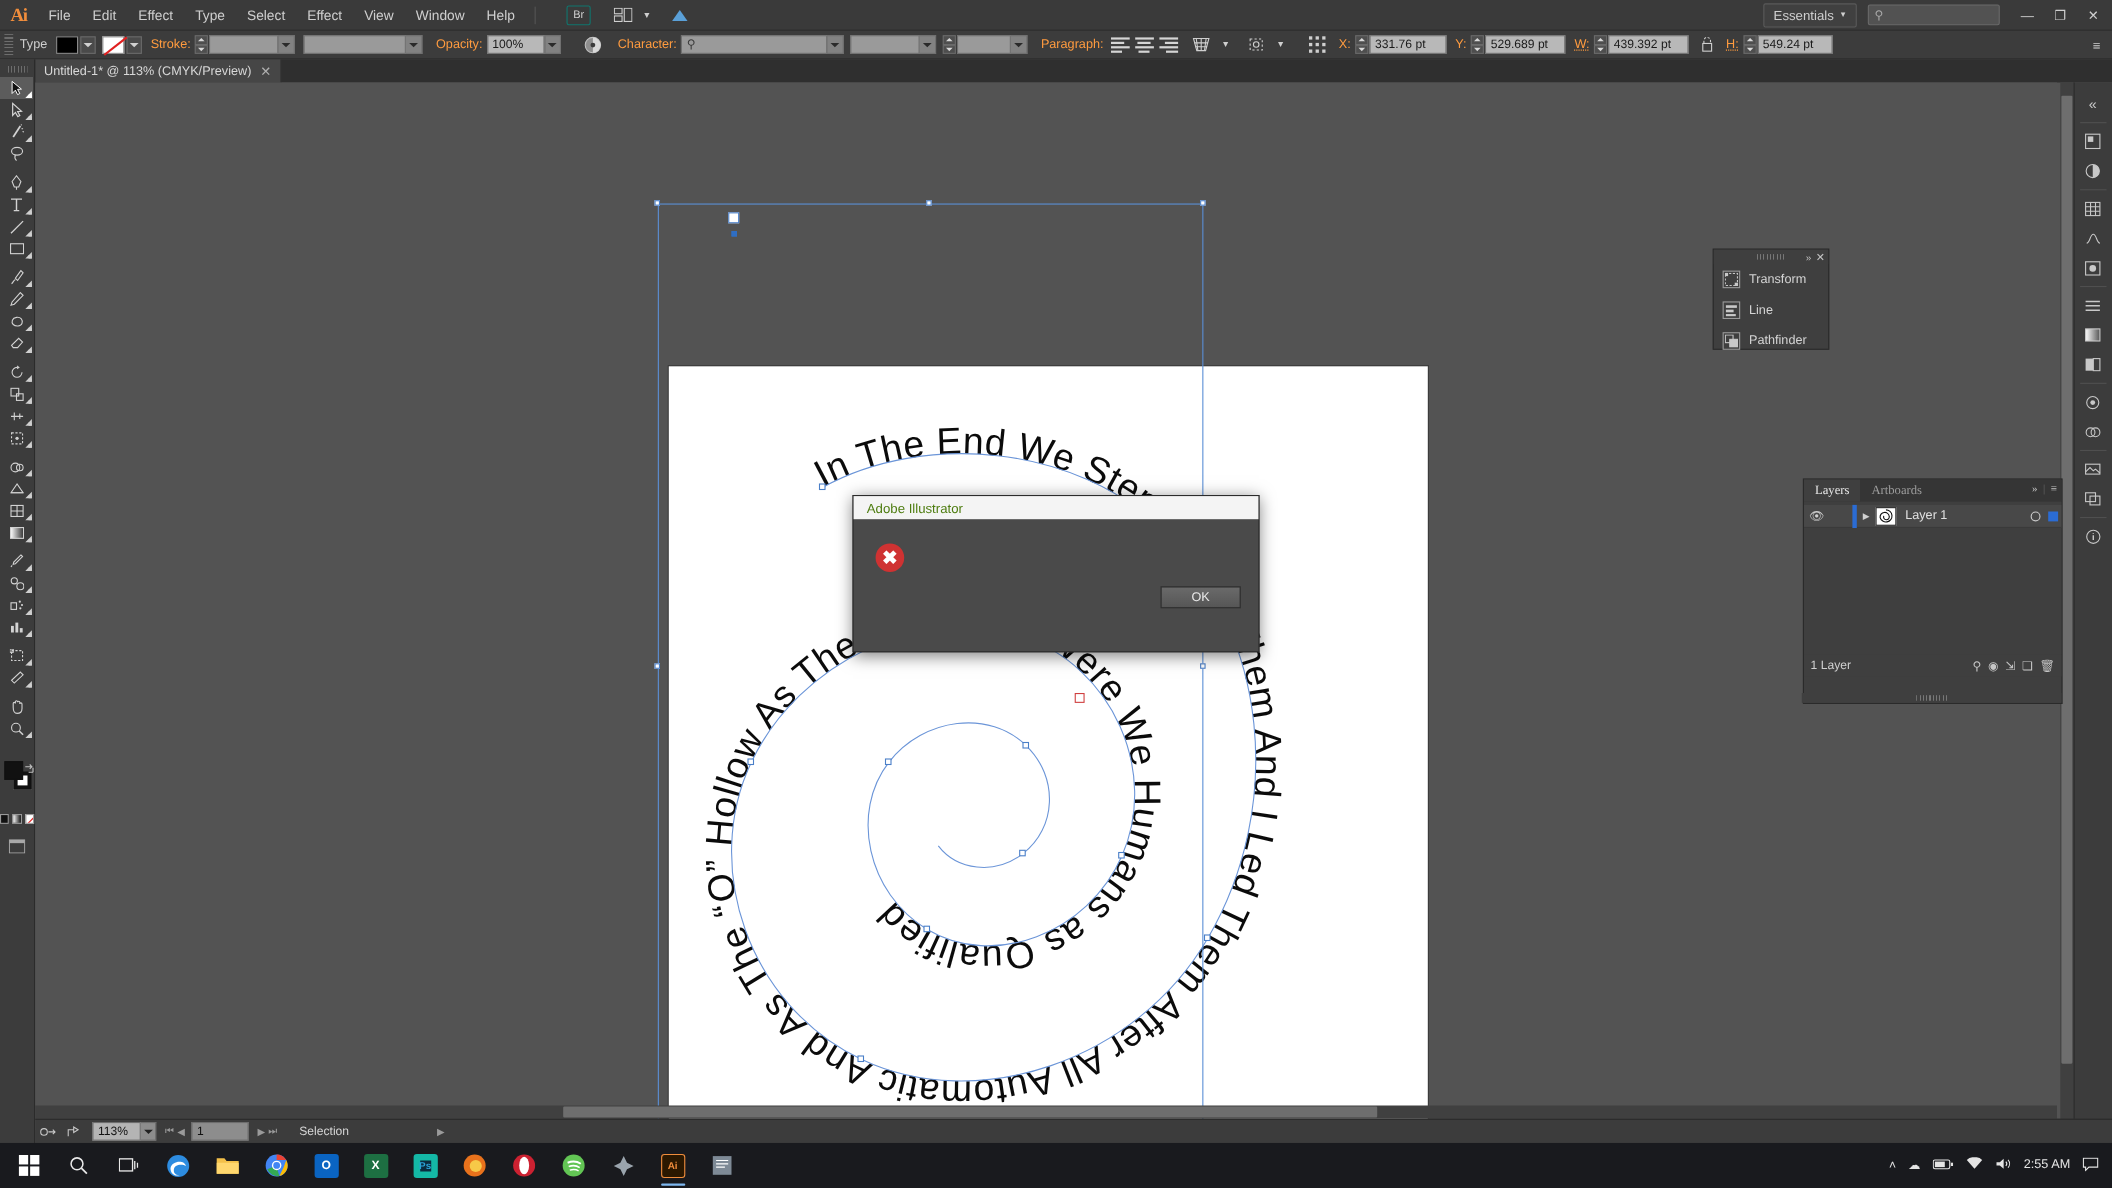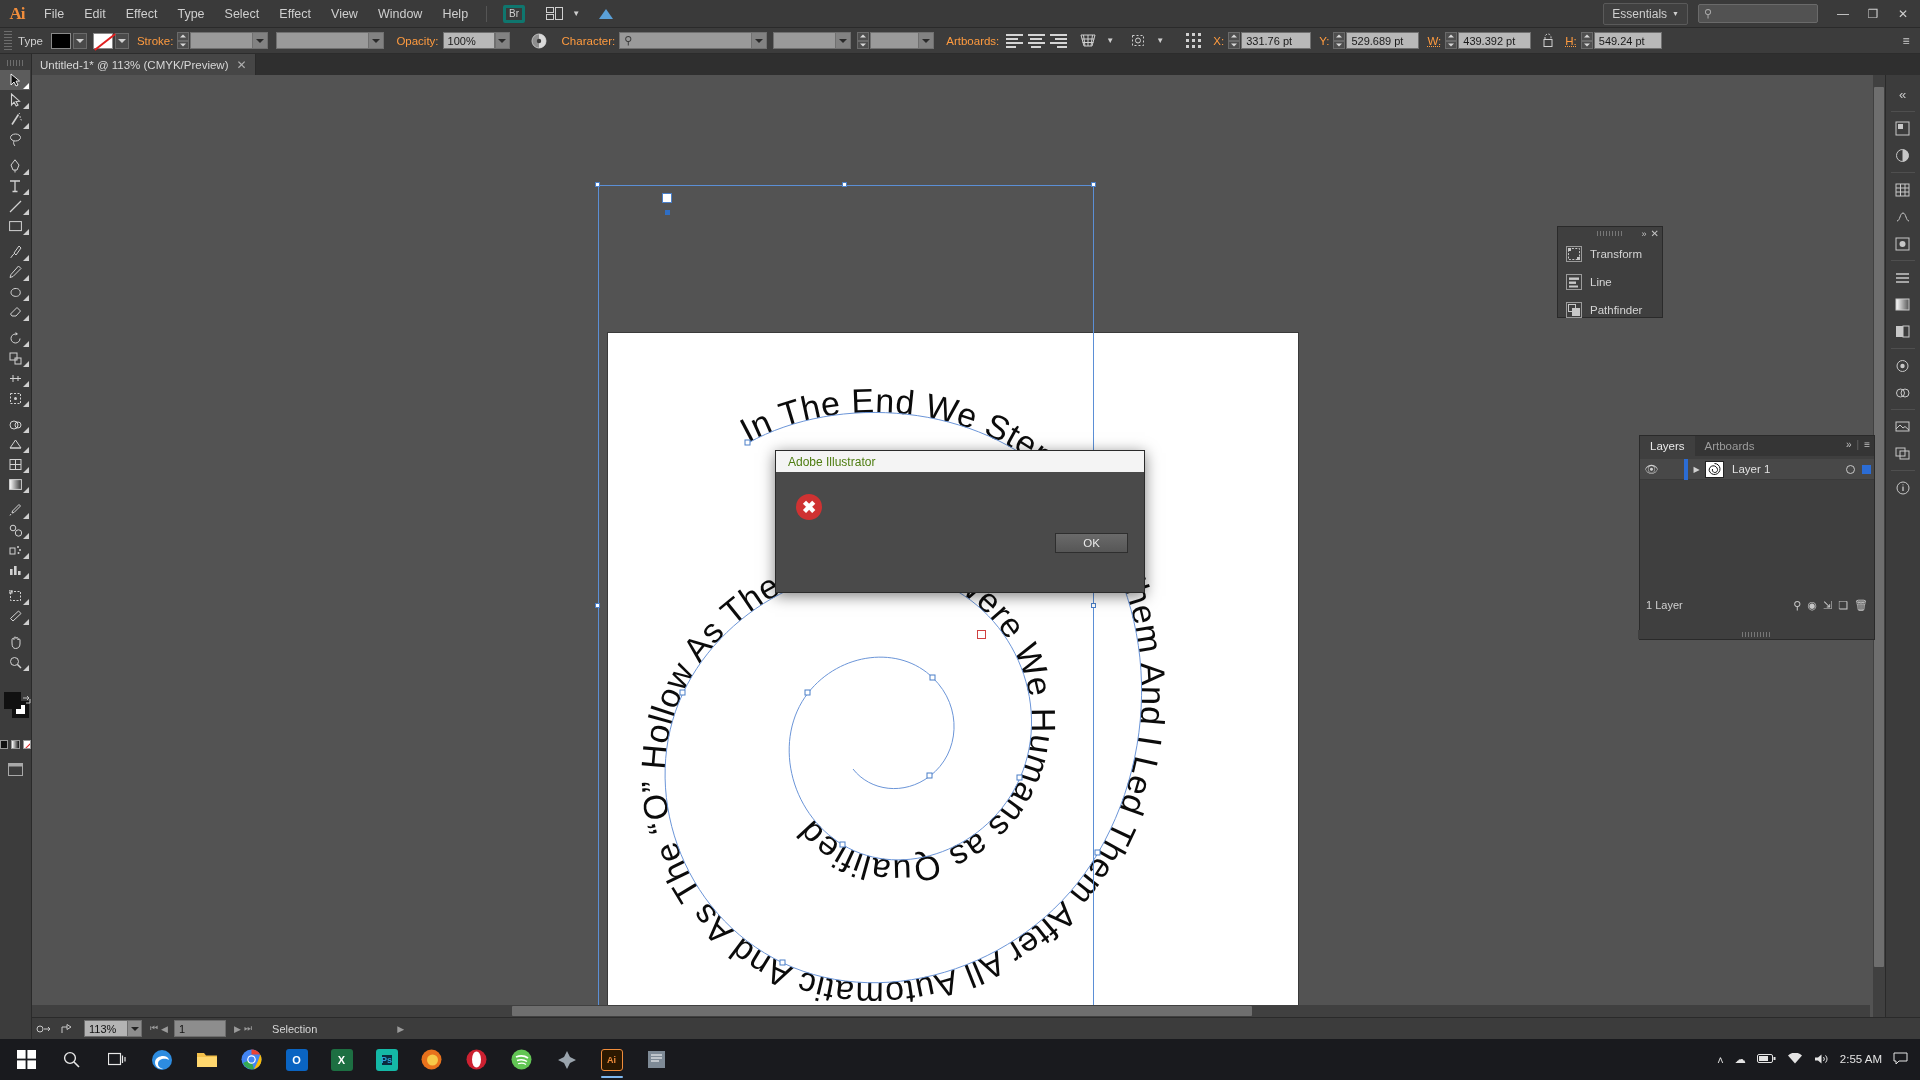--- a/index.html
+++ b/index.html
@@ -22,23 +22,23 @@
     width:34px; height:28px; display:flex; align-items:center; justify-content:center;
     color:#f08d3c; font-size:17px; font-weight:bold; font-family:"Liberation Serif", serif;
     letter-spacing:-1px;
   }
   .menu-item {
     padding:0 10px; height:28px; line-height:28px;
     color:#cfcfcf; font-size:12.5px; cursor:default;
   }
   .menu-sep { width:1px; height:16px; background:#555; margin:0 8px; }
   .br-btn {
-    width:22px; height:18px; border:3px solid #0f766e; color:#cfcfcf;
+    width:22px; height:18px; border:1px solid #0f766e; color:#cfcfcf;
     font-size:10px; display:flex; align-items:center; justify-content:center;
-    margin-left:8px; border-radius:2px;
+    margin-left:20px; border-radius:2px;
   }
   .ws-btn {
     display:flex; align-items:center; gap:5px; color:#cfcfcf; font-size:12px;
     padding:3px 8px; border:1px solid #5a5a5a; border-radius:2px; background:#404040;
   }
   .search-box {
     display:flex; align-items:center; gap:4px; background:#525252;
     border:1px solid #6a6a6a; border-radius:2px; height:19px; width:120px;
     padding:0 5px; color:#aaa; font-size:11px;
   }
@@ -175,21 +175,21 @@
   .prow .pic {
     width:16px; height:16px; border:1px solid #9b9b9b; display:flex;
     align-items:center; justify-content:center; font-size:9px; color:#d0d0d0;
   }
 
   
   .layers {
     position:absolute; left:1639px; top:435px; width:236px; height:205px;
     background:#3f3f3f; border:1px solid #2a2a2a;
   }
-  .lay-tabs { height:20px; background:#353535; display:flex; align-items:center; position:relative; }
+  .lay-tabs { height:20px; background:#353535; display:flex; align-items:center; position:relative;font-family:Liberation Serif, serif; }
   .lay-tab { height:20px; padding:0 10px; display:flex; align-items:center;
     font-size:11.5px; color:#9c9c9c; }
   .lay-tab.active { background:#3f3f3f; color:#e8e8e8; }
   .lay-tabctl { position:absolute; right:4px; top:3px; display:flex; gap:5px; align-items:center;
     color:#c0c0c0; font-size:10px; }
   .lay-body { height:139px; background:#3f3f3f; padding-top:3px; }
   .lay-row {
     height:21px; background:#484848; display:flex; align-items:center; gap:0;
     border-bottom:1px solid #3a3a3a; font-size:11.5px; color:#e0e0e0;
   }
@@ -398,21 +398,21 @@
     <div class="spin">
         <div></div>
         <div></div>
       </div>
     <div class="combo">
       <div class="cbox" style="width:49px"></div>
       <div class="carr"></div>
     </div>
 
     <div style="width:12px"></div>
-    <div class="ctrl-orange">Artboards:</div>
+    <div class="ctrl-orange">Paragraph:</div>
     <div class="icon-btn">
       <div class="para-icon">
           <i style="width:100%"></i>
           <i style="width:70%"></i>
           <i style="width:100%"></i>
           <i style="width:60%"></i>
         </div>
     </div>
     <div class="icon-btn">
       <div class="para-icon" style="align-items:center">

